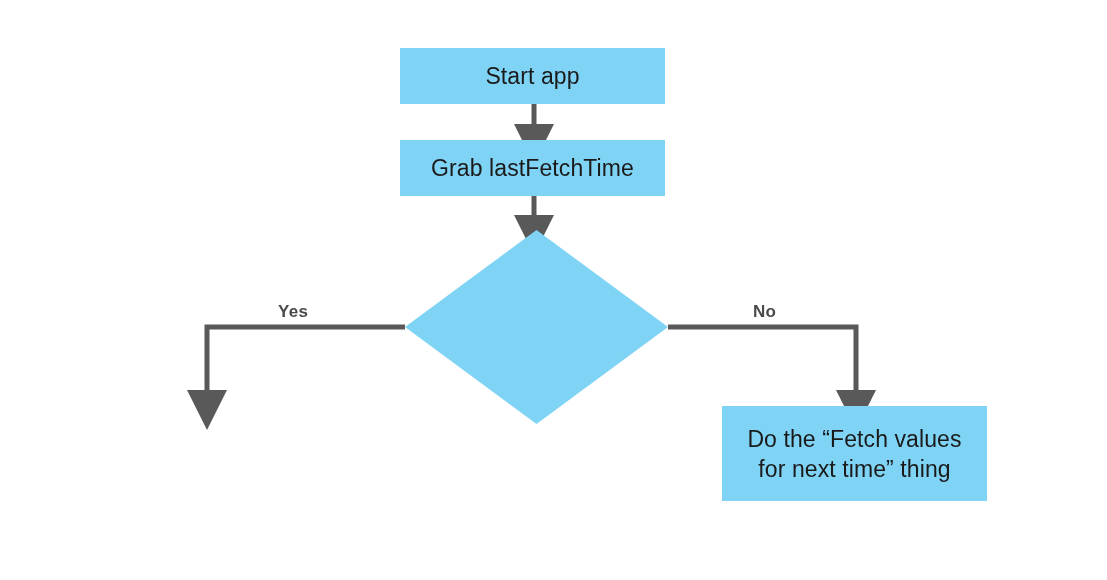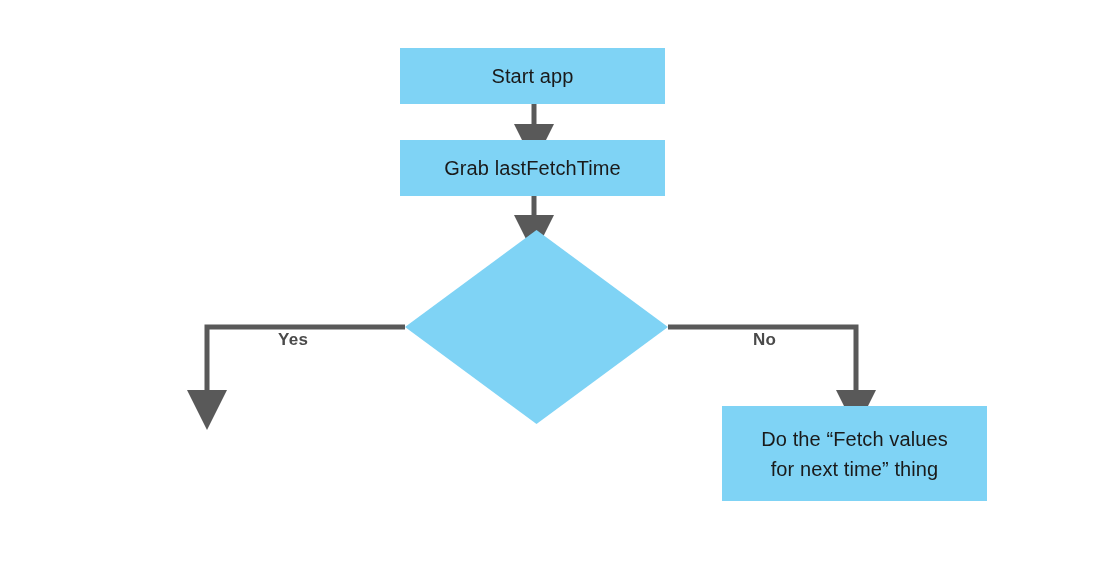--- a/index.html
+++ b/index.html
@@ -28,21 +28,21 @@
     pointer-events: none;
   }
   .node {
     position: absolute;
     box-sizing: border-box;
     display: flex;
     align-items: center;
     justify-content: center;
     text-align: center;
     color: #1a1a1a;
-    font-size: 20px;
+    font-size: 23px;
     line-height: 30px;
     letter-spacing: 0.1px;
     background: #7FD3F5;
   }
   .node.process {
     
   }
   .node-label {
     display: block;
     width: 100%;
@@ -65,21 +65,20 @@
     position: relative;
     z-index: 2;
   }
   .edge-label {
     position: absolute;
     font-size: 17px;
     font-weight: bold;
     color: #4a4a4a;
     letter-spacing: 0.3px;
     white-space: nowrap;
-    margin-top: 28px;
   }
 </style>
 </head>
 <body>
 
 <div id="flowchart-canvas">
 
   <svg class="connector-layer" viewBox="0 0 1107 580" width="1107" height="580" aria-hidden="true">
     <defs>
       <marker id="arrowhead" markerWidth="9" markerHeight="8" refX="1.2" refY="4" orient="auto" markerUnits="strokeWidth">

